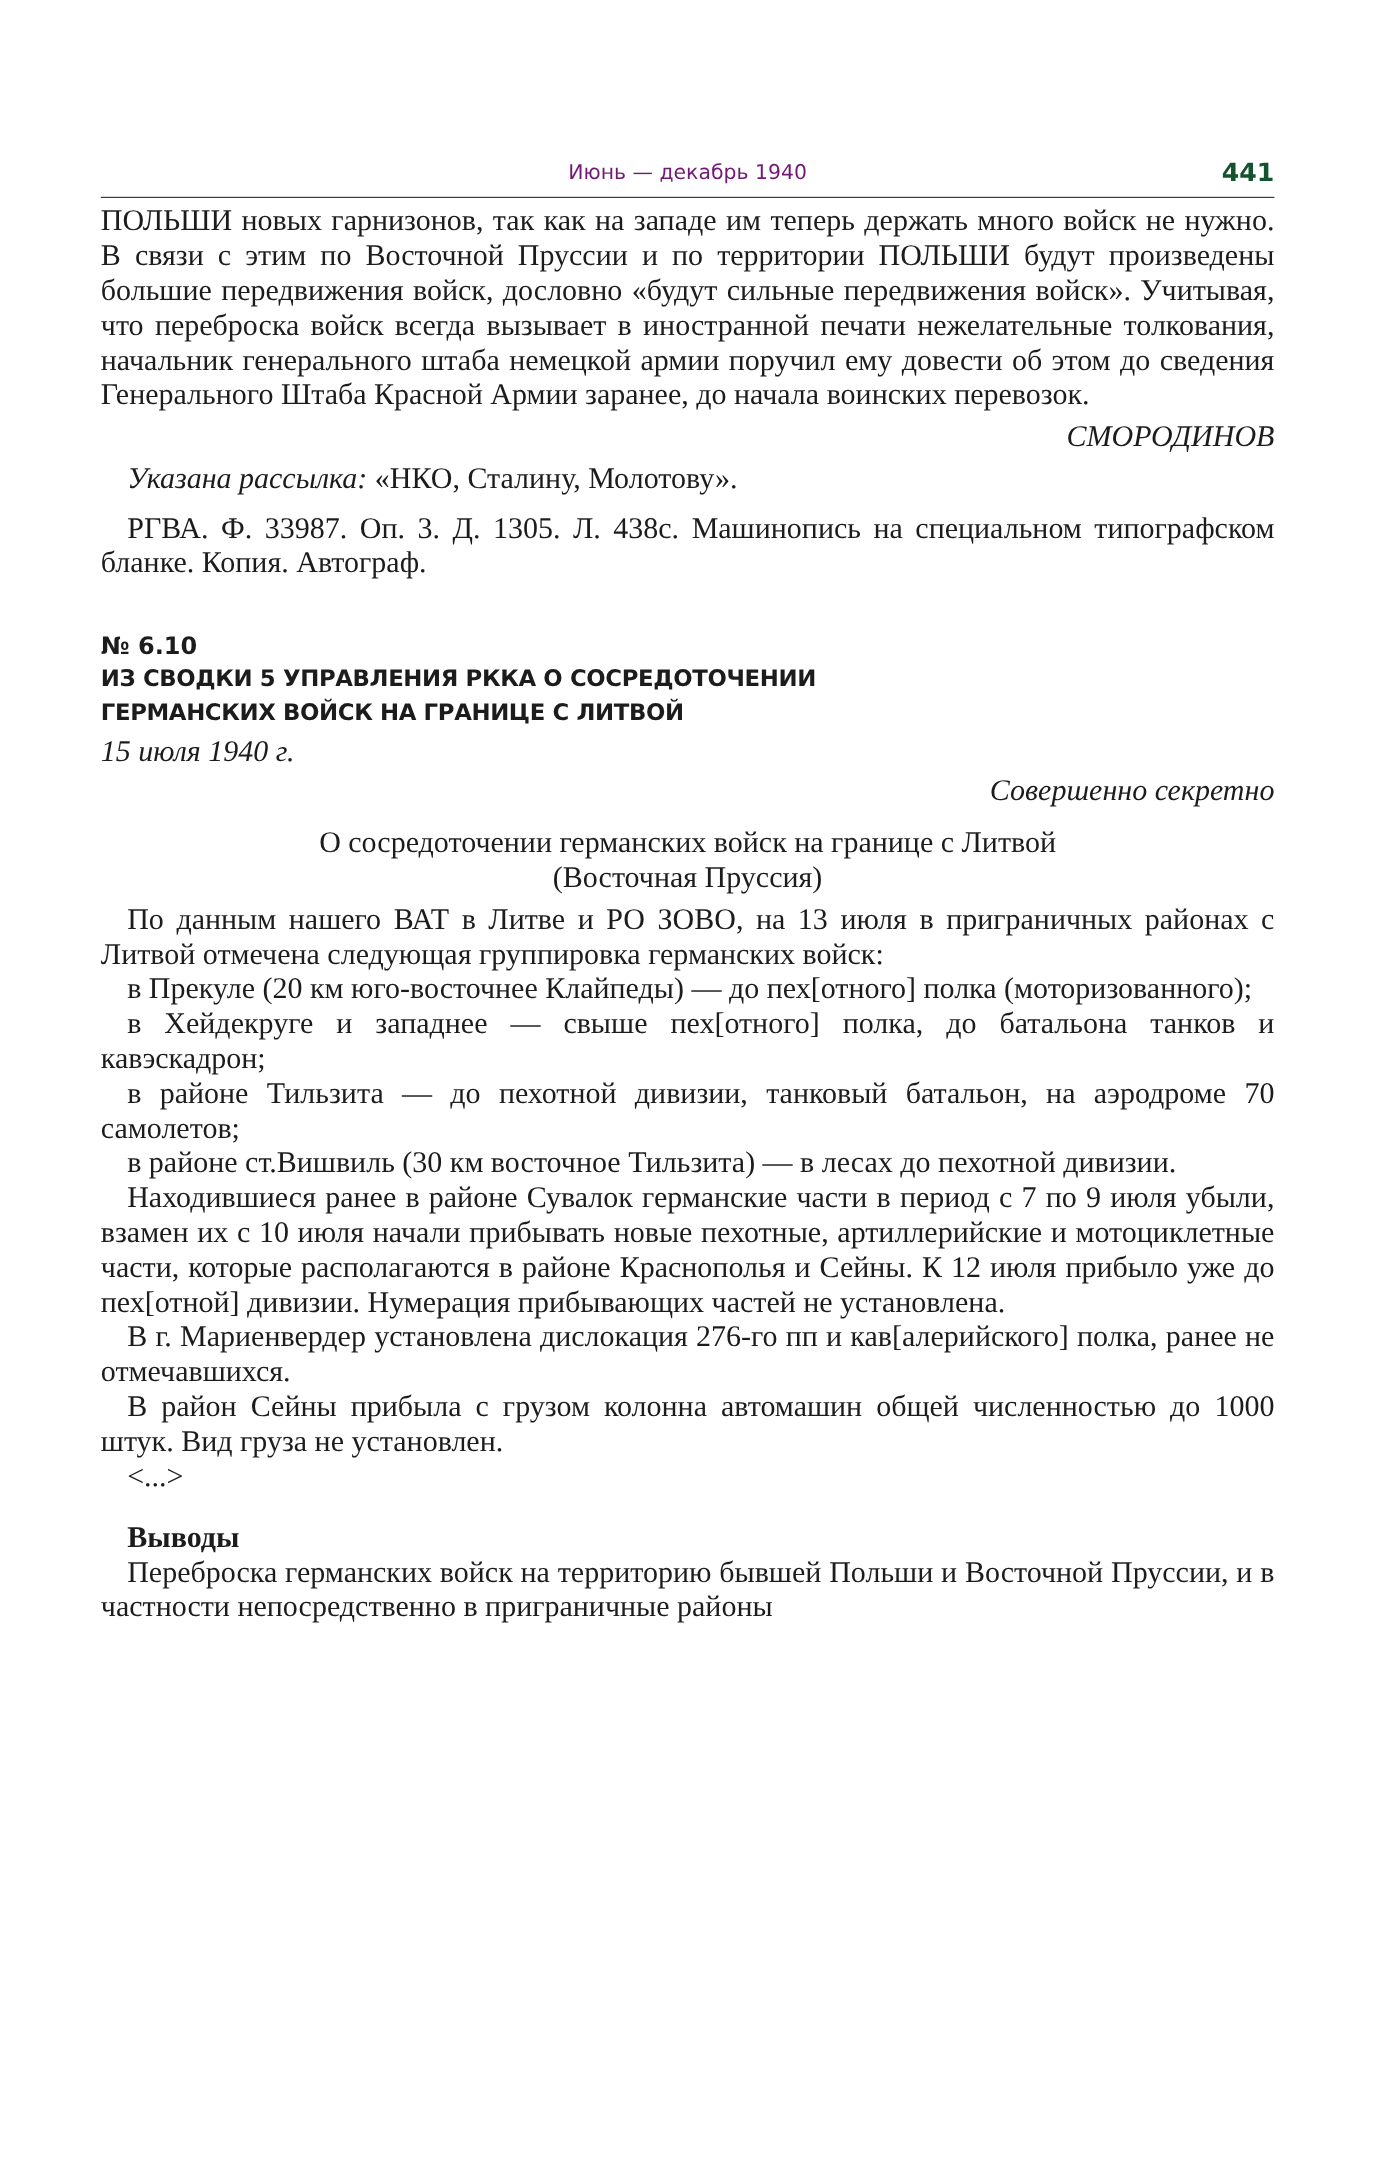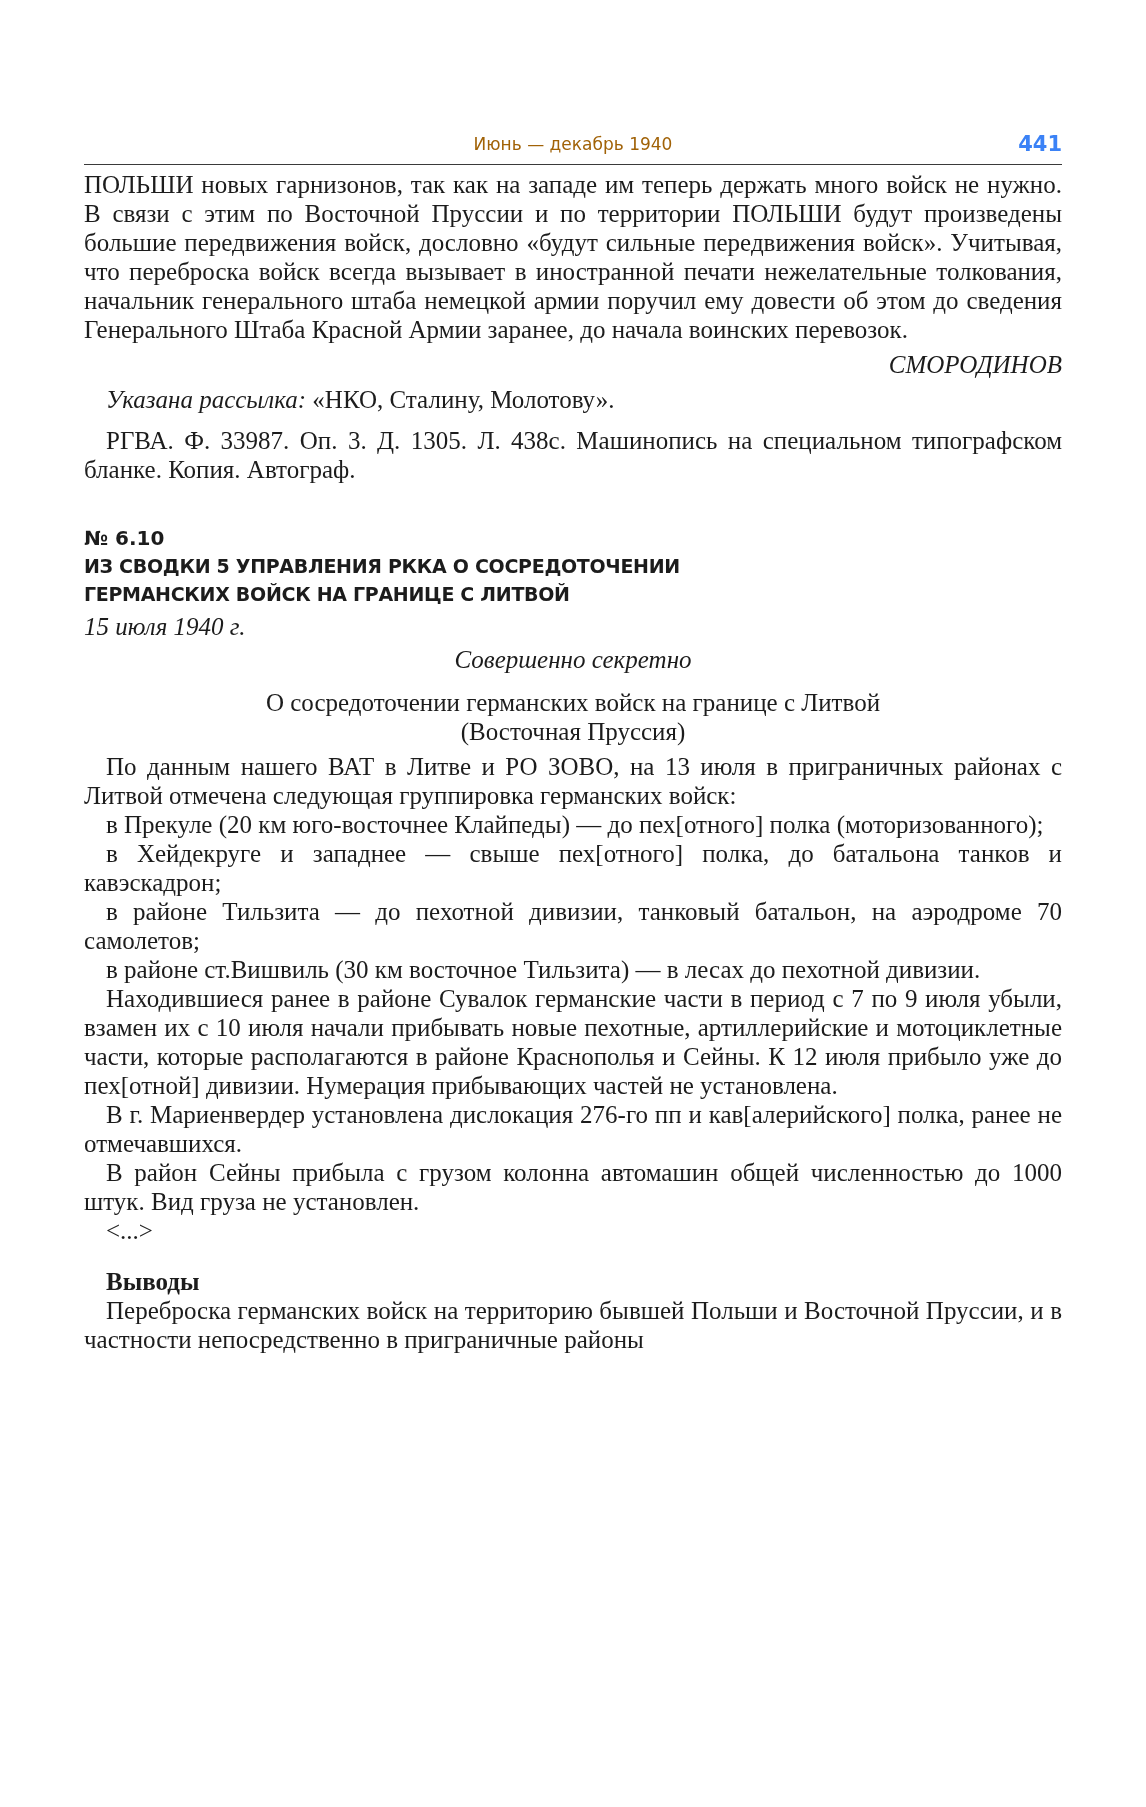--- a/index.html
+++ b/index.html
@@ -3,32 +3,32 @@
 <meta charset="utf-8">
 <style>
   html, body { margin: 0; padding: 0; background: #ffffff; }
   body { width: 1146px; height: 1807px; position: relative; overflow: hidden; color: #1c1c1c; }
   .page { position: absolute; left: 84px; top: 0; width: 978px; }
   .header {
     position: absolute; left: 0; top: 128px; width: 978px; height: 36px;
     border-bottom: 1.5px solid #3a3a3a;
     font-family: "DejaVu Sans", sans-serif;
   }
-  .header .running { position: absolute; left: 0; width: 978px; top: 6px; text-align: center; font-size: 17px; color: #a16207; letter-spacing: 0; }
-  .header .pageno { position: absolute; right: 0; top: 4px; font-size: 21px; font-weight: bold; color: #3b82f6; }
+  .header .running { position: absolute; left: 0; width: 978px; top: 6px; text-align: center; font-size: 17px; color: #701a75; letter-spacing: 0; }
+  .header .pageno { position: absolute; right: 0; top: 4px; font-size: 21px; font-weight: bold; color: #14532d; }
   .body { position: absolute; left: 0; top: 170px; width: 978px; font-family: "Liberation Serif", serif; font-size: 25px; line-height: 29px; }
   .p { text-align: justify; text-align-last: left; margin: 0; }
   .indent { text-indent: 22px; }
   .sig { text-align: right; font-style: italic; margin: 6px 0 0 0; }
   .ital { font-style: italic; }
   .source { margin-top: 12px; }
   .docnum { font-family: "DejaVu Sans", sans-serif; font-weight: bold; font-size: 20px; line-height: 28px; margin-top: 40px; }
   .doctitle { font-family: "DejaVu Sans", sans-serif; font-weight: bold; font-size: 19px; line-height: 28px; letter-spacing: -0.3px; }
   .date { font-style: italic; margin-top: 4px; }
-  .secret { text-align: center; font-style: italic; margin-top: 4px; }
+  .secret { text-align: right; font-style: italic; margin-top: 4px; }
   .center { text-align: center; }
   .subtitle { margin-top: 14px; }
   .bold { font-weight: bold; }
   .gap { margin-top: 22px; }
   .spaced { margin-top: 6px; }
 </style>
 </head>
 <body>
 
 <div class="page">

